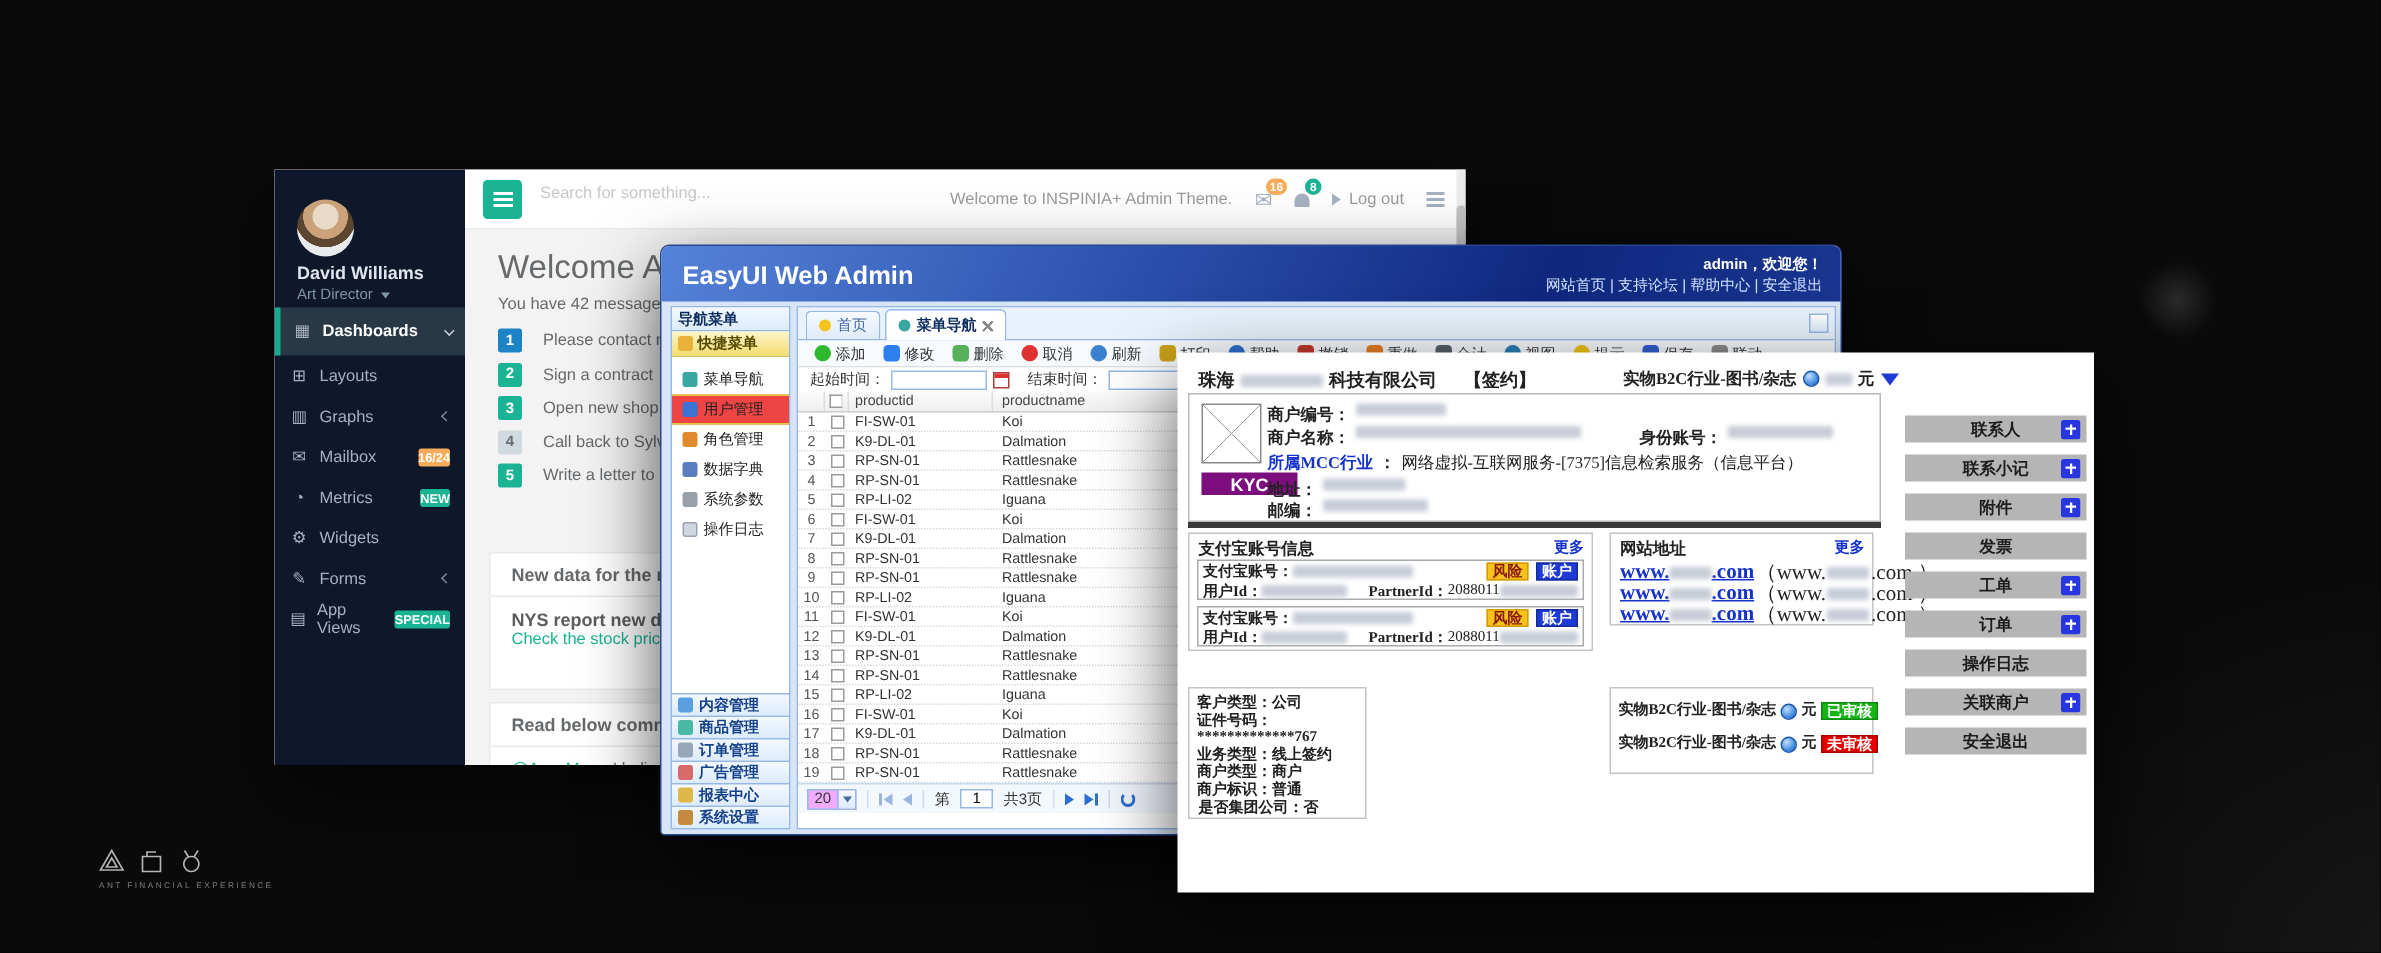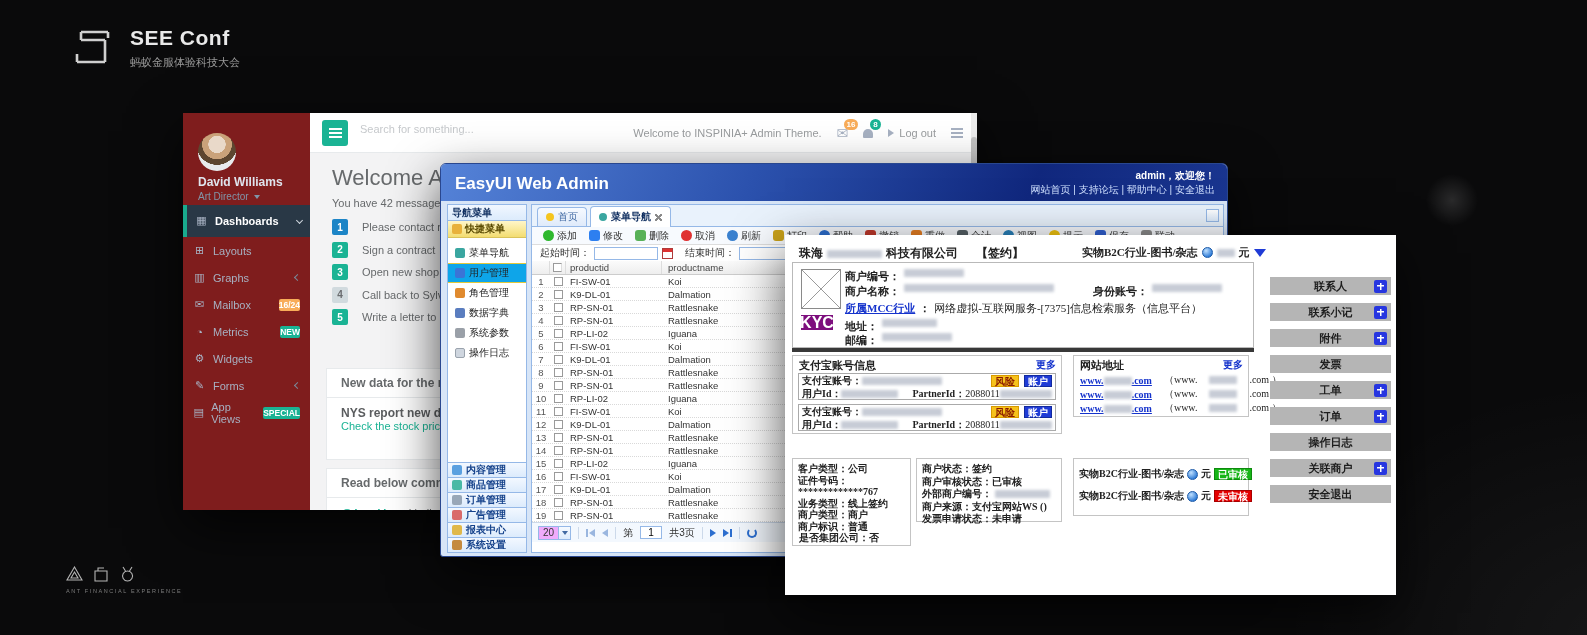--- a/index.html
+++ b/index.html
@@ -12,21 +12,21 @@
   .win{position:absolute;box-shadow:0 18px 50px rgba(0,0,0,.7)}
   
   .brand{position:absolute;left:68px;top:26px;display:flex;gap:16px;align-items:center}
   .brand-title{color:#e9e9e9;font-size:21px;font-weight:bold;letter-spacing:.5px}
   .brand-sub{color:#9a9a9a;font-size:11px;margin-top:5px}
   .footer-logo{position:absolute;left:66px;top:566px}
   .footer-glyphs{display:flex;gap:10px;align-items:flex-end}
   .footer-cap{color:#7d7d7d;font-size:5.5px;letter-spacing:1.6px;margin-top:6px;white-space:nowrap}
   
   .w1{left:183px;top:113px;width:794px;height:397px;background:#f3f3f4;z-index:1;overflow:hidden}
-  .w1 .side{position:absolute;left:0;top:0;width:127px;height:100%;background:#7f1d1d}
+  .w1 .side{position:absolute;left:0;top:0;width:127px;height:100%;background:#0f172a}
   .avatar{position:absolute;left:15px;top:20px;width:38px;height:38px;border-radius:50%;
     background:radial-gradient(circle at 50% 30%,#e9d9c9 0 26%,#caa27a 27% 45%,#5d4630 46% 62%,#e8eaec 63%);}
   .prof-name{position:absolute;left:15px;top:62px;color:#dfe4ed;font-size:12px;font-weight:bold}
   .prof-role{position:absolute;left:15px;top:78px;color:#8095a8;font-size:10px;display:flex;align-items:center;gap:5px}
   .caret-d{width:0;height:0;border-left:3.5px solid transparent;border-right:3.5px solid transparent;border-top:4px solid #8095a8}
   .side-nav{position:absolute;left:0;top:92px;width:100%}
   .navgroup{background:#293846;border-left:4px solid #19aa8d;padding:5px 0 6px}
   .grp-head{display:flex;align-items:center;gap:7px;padding:4px 8px;color:#fff;font-size:11px;font-weight:bold}
   .grp-head .mi{color:#a7b1c2;font-size:11px}
   .sub{padding-left:30px;font-size:11px;line-height:21px;color:#a7b1c2}
@@ -71,21 +71,21 @@
   .w2-title{position:absolute;left:14px;top:10px;color:#fff;font-size:17px;font-weight:bold}
   .w2-greet{position:absolute;right:12px;top:5px;color:#fff;font-size:10px;font-weight:bold}
   .w2-links{position:absolute;right:12px;top:19px;color:#cfe0ff;font-size:10px}
   .acc{position:absolute;left:6px;top:40px;width:80px;bottom:3px;background:#fff;border:1px solid #95b8e7;display:flex;flex-direction:column}
   .acc-t{height:16px;display:flex;align-items:center;padding:0 4px;font-size:10px;font-weight:bold;color:#0e2d5f;
     background:linear-gradient(#f1f7ff,#dcebfc);border-bottom:1px solid #95b8e7}
   .acc-q{height:17px;display:flex;align-items:center;gap:3px;padding:0 4px;font-size:10px;font-weight:bold;color:#5a4a00;
     background:linear-gradient(#fff6c9,#f3dd71);border-bottom:1px solid #d9c35a}
   .tree{padding:5px 0 0 0}
   .trow{display:flex;align-items:center;gap:4px;height:20px;padding-left:7px;font-size:10px;color:#222;white-space:nowrap}
-  .trow.sel{background:#0ea5e9;border-top:1px solid #e3c83a;border-bottom:1px solid #e3c83a}
+  .trow.sel{background:#ef4444;border-top:1px solid #e3c83a;border-bottom:1px solid #e3c83a}
   .tico-sq{width:10px;height:10px;border-radius:2px;flex:0 0 auto}
   .ap{display:flex;align-items:center;gap:4px;height:15px;border-top:1px solid #95b8e7;
     background:linear-gradient(#f3f8ff,#dcebfc);font-size:10px;font-weight:bold;color:#15428b;padding:0 4px;white-space:nowrap}
   .acc-fill{flex:1}
   .main2{position:absolute;left:90px;top:40px;right:3px;bottom:3px;background:#fff;border:1px solid #95b8e7;overflow:hidden}
   .tabsbar{position:absolute;left:0;top:0;right:0;height:22px;background:#e9f2fc;border-bottom:1px solid #95b8e7;display:flex;align-items:flex-end;padding-left:5px;gap:3px}
   .tab{display:flex;align-items:center;gap:4px;height:19px;padding:0 8px;font-size:10px;color:#416aa3;
     background:linear-gradient(#f6faff,#dfeafa);border:1px solid #95b8e7;border-bottom:none;border-radius:4px 4px 0 0}
   .tab.act{background:#fff;color:#0e2d5f;font-weight:bold;height:21px;margin-bottom:-1px}
   .dot{width:8px;height:8px;border-radius:50%}
@@ -123,62 +123,53 @@
   .w3{left:785px;top:235px;width:611px;height:360px;background:#fff;z-index:3;font-family:"Liberation Serif","DejaVu Serif",serif;color:#222}
   .crm-co{position:absolute;left:14px;top:10px;font-size:12px;font-weight:bold;display:flex;align-items:center;gap:4px;white-space:nowrap}
   .crm-ind{position:absolute;left:297px;top:10px;font-size:11px;font-weight:bold;display:flex;align-items:center;gap:4px;white-space:nowrap}
   .tri-dn{width:0;height:0;border-left:6px solid transparent;border-right:6px solid transparent;border-top:8px solid #1f3bd6}
   .blur{display:inline-block;height:8px;border-radius:1px;background:#c7ccd6;filter:blur(1.6px);vertical-align:middle}
   .w18{width:18px}.w28{width:28px}.w55{width:55px}.w60{width:60px}.w70{width:70px}.w80{width:80px}.w150{width:150px}
   .kbox{position:absolute;left:7px;top:27px;width:462px;height:86px;border:1px solid #b9b9b9;background:#fff}
   .kimg{position:absolute;left:8px;top:6px;width:40px;height:40px;border:1px solid #8a8a8a;background:
     linear-gradient(45deg,transparent 49.2%,#9a9a9a 49.2% 50.8%,transparent 50.8%),
     linear-gradient(-45deg,transparent 49.2%,#9a9a9a 49.2% 50.8%,transparent 50.8%)}
-  .kyc{position:absolute;left:8px;top:52px;width:32px;height:15px;background:#7d0e7d;color:#fff;font-size:16px;font-weight:bold;display:flex;align-items:center;justify-content:center;font-family:"Liberation Sans",sans-serif}
+  .kyc{position:absolute;left:8px;top:52px;width:64px;height:15px;background:#7d0e7d;color:#fff;font-size:12px;font-weight:bold;display:flex;align-items:center;justify-content:center;font-family:"Liberation Sans",sans-serif}
   .krow{position:absolute;font-size:11px;display:flex;gap:4px;white-space:nowrap}
   .krow b{font-weight:bold}
-  .mcc{color:#1533cc;text-decoration:underline;font-weight:bold}
+  .mcc{color:#1533cc;font-weight:bold}
   .divider{position:absolute;left:7px;top:113px;width:462px;height:4px;background:#383838}
   .paysec{position:absolute;left:7px;top:120px;width:270px;height:79px;border:1px solid #c4c4c4;background:#fff}
   .sec-h{position:absolute;left:6px;top:2px;font-size:11px;font-weight:bold}
   .more{position:absolute;right:5px;top:2px;font-size:10px;color:#1533cc;font-weight:bold}
   .pay-box{position:absolute;left:5px;width:258px;height:27px;border:1px solid #aaa}
   .pay-line{display:flex;align-items:center;font-size:10px;padding:0 3px;height:13px;white-space:nowrap}
   .bdg{font-size:10px;font-weight:bold;padding:0 3px;height:12px;line-height:12px;font-family:"Liberation Sans",sans-serif}
   .bdg-risk{background:#f6c21c;color:#8a1a00;border:1px solid #d89a00;margin-left:auto}
   .bdg-acct{background:#1f3bd6;color:#fff;border:1px solid #122a9e;margin-left:5px}
   .websec{position:absolute;left:288px;top:120px;width:176px;height:62px;border:1px solid #c4c4c4;background:#fff}
-  .wrow{position:absolute;left:6px;font-size:10px;display:flex;align-items:center;gap:12px;white-space:nowrap}
+  .wrow{position:absolute;left:6px;font-size:14px;display:flex;align-items:center;gap:1px;white-space:nowrap}
   .wlink{color:#1533cc;text-decoration:underline;font-weight:bold}
   .ibx{position:absolute;border:1px solid #c4c4c4;background:#fff;padding:4px 5px;font-size:10px;font-weight:bold;line-height:11.5px;white-space:nowrap}
   .ibx div{display:flex;align-items:center;gap:3px}
   .revrow{display:flex;align-items:center;gap:3px;font-size:10px;font-weight:bold;height:22px;white-space:nowrap}
   .bdg-ok{background:#17b517;color:#fff;border:1px solid #0e8a0e}
   .bdg-no{background:#e40000;color:#fff;border:1px solid #a80000}
   .globe{width:11px;height:11px;border-radius:50%;background:radial-gradient(circle at 35% 30%,#bfe0ff,#2e7bd6 75%);border:1px solid #1c5aa8;flex:0 0 auto}
   .grpline{position:absolute;left:14px;top:296px;font-size:10px;font-weight:bold}
   .sbt{position:absolute;left:485px;width:121px;height:18px;background:#b5b5b5;display:flex;align-items:center;justify-content:center;font-size:11px;color:#1d1d1d;font-weight:bold}
   .plus{position:absolute;right:4px;top:2.5px;width:13px;height:13px;border-radius:2px;background:
     linear-gradient(#fff,#fff) center/7px 1.5px no-repeat,
     linear-gradient(#fff,#fff) center/1.5px 7px no-repeat,#2736e0}
 </style>
 </head>
 <body>
 
 <div class="stage">
 
-  <div class="brand">
-    <svg width="46" height="44" viewBox="0 0 46 44">
-      <path d="M40 6 H13 M13 6 V14 M13 14 H37 M37 14 V36 M37 36 H9 M9 36 V28 M40 6 V12" stroke="#cfcfcf" stroke-width="2.6" fill="none"></path>
-    </svg>
-    <div>
-      <div class="brand-title">SEE Conf</div>
-      <div class="brand-sub">蚂蚁金服体验科技大会</div>
-    </div>
-  </div>
 
   <div class="win w1">
     <div class="side">
       <div class="avatar"></div>
       <div class="prof-name">David Williams</div>
       <div class="prof-role">
         <span>Art Director</span>
         <span class="caret-d"></span>
       </div>
       <div class="side-nav">
@@ -750,30 +741,20 @@
 
     <div class="ibx" style="left:7px;top:223px;width:119px;height:88px">
       <div>客户类型：公司</div>
       <div>证件号码：</div>
       <div>*************767</div>
       <div>业务类型：线上签约</div>
       <div>商户类型：商户</div>
       <div>商户标识：普通</div>
     </div>
 
-    <div class="ibx" style="left:131px;top:223px;width:146px;height:64px;line-height:12.5px">
-      <div>商户状态：签约</div>
-      <div>商户审核状态：已审核</div>
-      <div>
-          <span>外部商户编号：</span>
-          <span class="blur w55"></span>
-        </div>
-      <div>商户来源：支付宝网站WS ()</div>
-      <div>发票申请状态：未申请</div>
-    </div>
 
     <div class="ibx" style="left:288px;top:223px;width:176px;height:58px">
       <div class="revrow">
         <span>实物B2C行业-图书/杂志</span>
         <span class="globe"></span>
         <span>元</span>
         <span class="bdg bdg-ok">已审核</span>
       </div>
       <div class="revrow">
         <span>实物B2C行业-图书/杂志</span>

